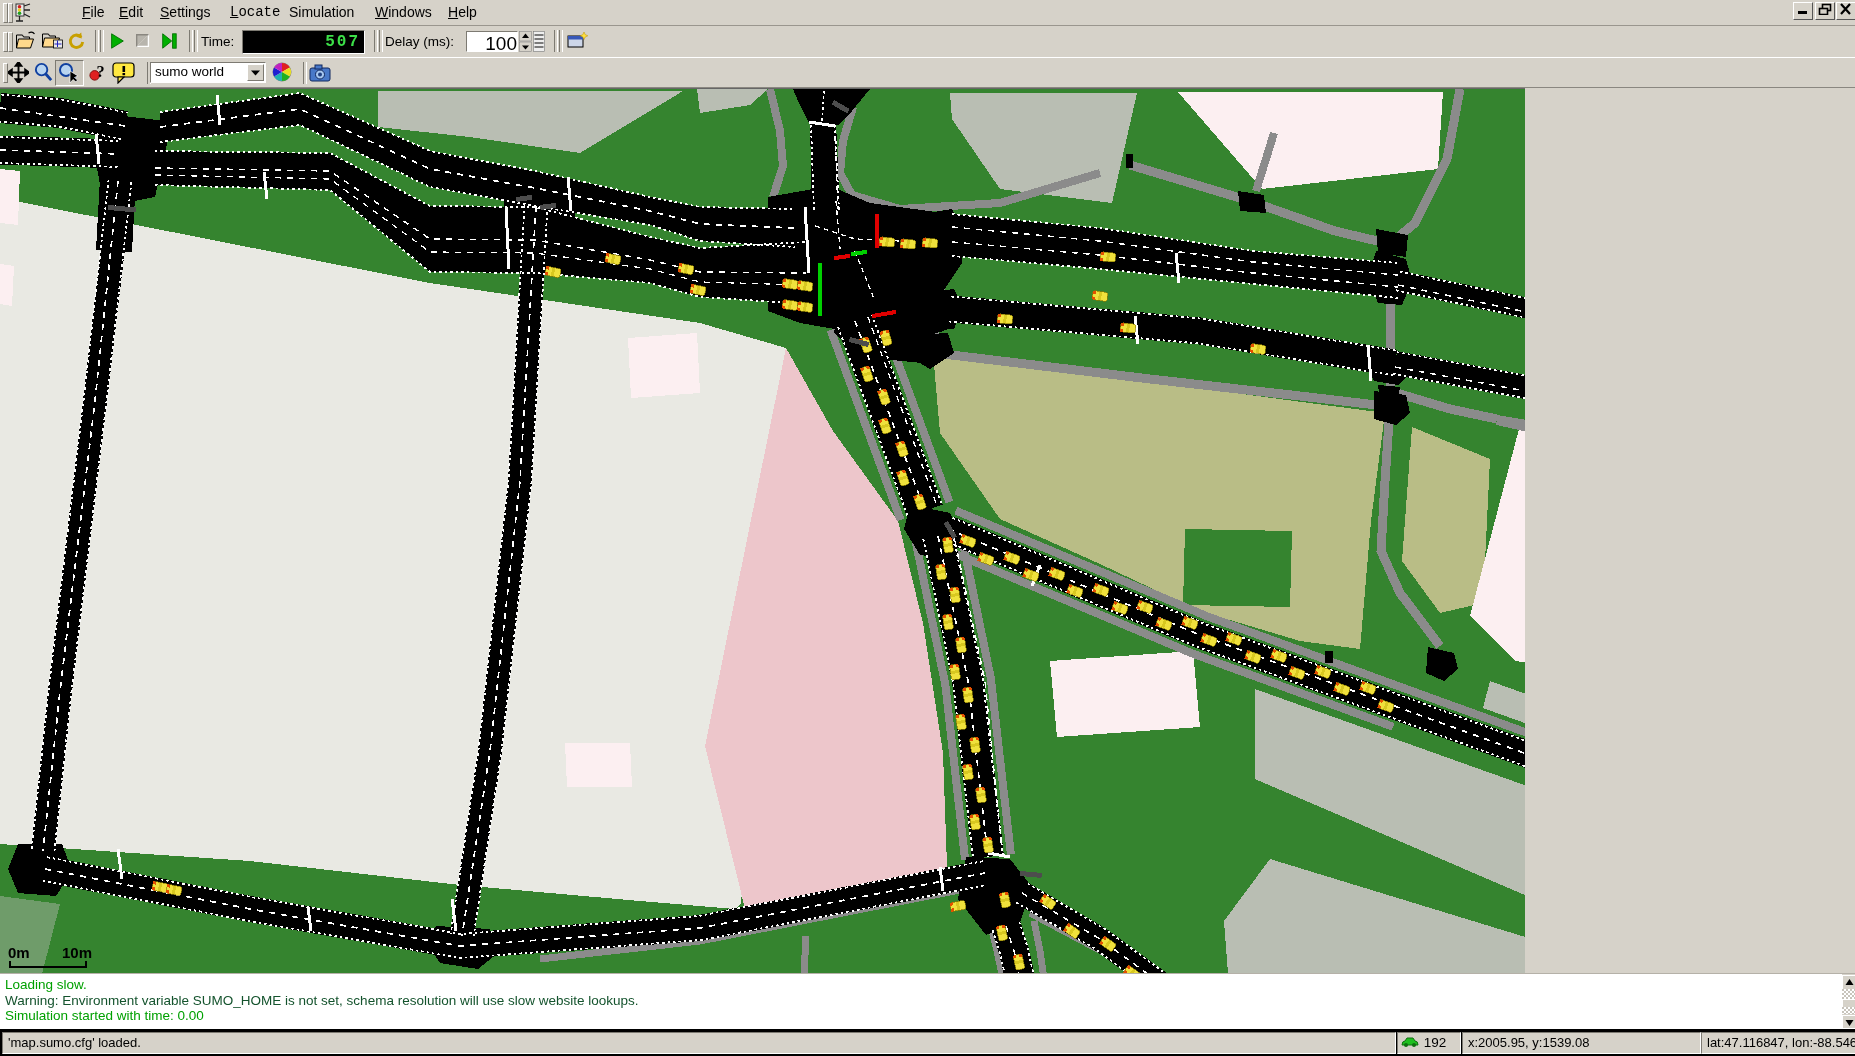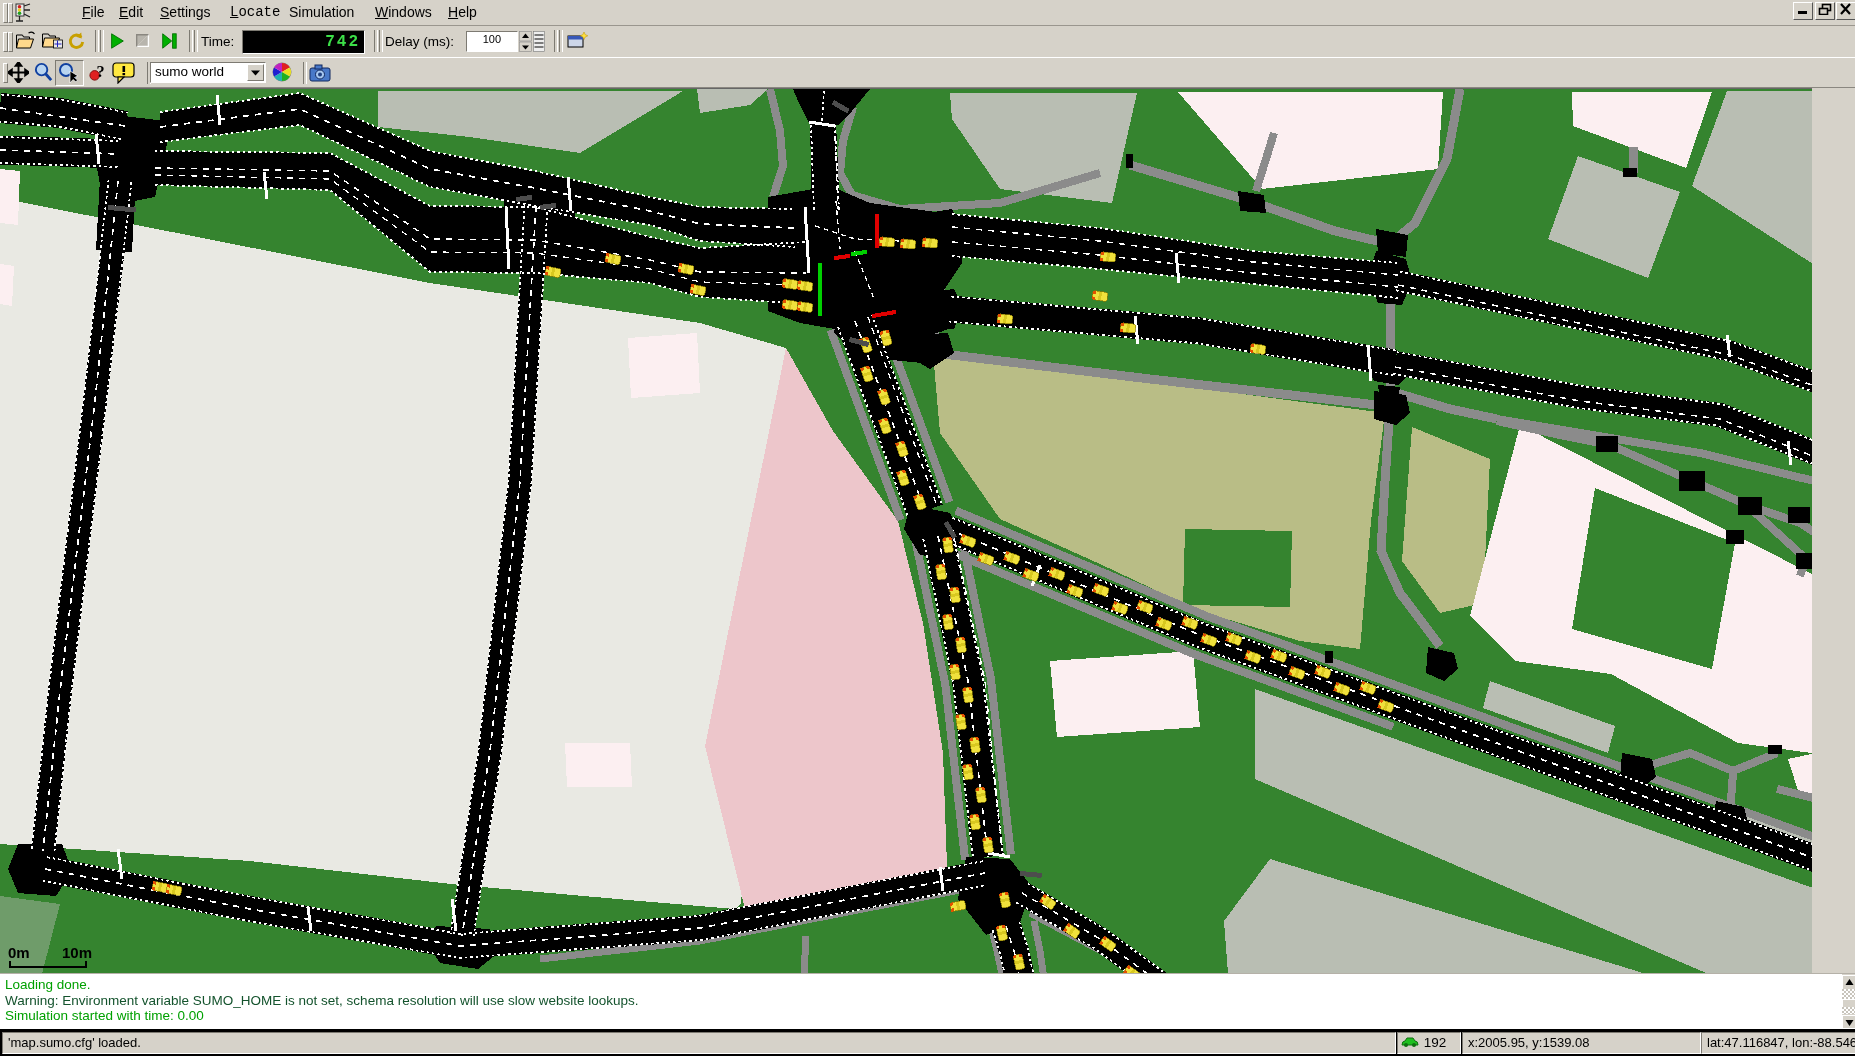--- a/index.html
+++ b/index.html
@@ -89,27 +89,27 @@
 
   <svg style="position:absolute;left:160px;top:6px;" width="18" height="18" viewBox="0 0 20 20">
       <path d="M3,2 L13,10 L3,18 Z" fill="#00b000" stroke="#007000" stroke-width="1"></path>
       <rect x="14" y="2" width="4" height="16" fill="#00b000" stroke="#007000" stroke-width="1"></rect>
     </svg>
   <span class="sep" style="position:absolute;left:186px;top:4px;"></span>
     <span class="sep" style="position:absolute;left:191px;top:4px;"></span>
   <span style="position:absolute;left:201px;top:8px;font-size:13.5px;">Time:</span>
 
   <span class="sunk" style="position:absolute;left:242px;top:4px;width:121px;height:22px;background:#000;">
-     <span style="position:absolute;right:4px;top:2px;font-family:'Liberation Mono',monospace;font-size:16px;font-weight:bold;color:#3ce048;letter-spacing:2px;">742</span>
+     <span style="position:absolute;right:4px;top:2px;font-family:'Liberation Mono',monospace;font-size:16px;font-weight:bold;color:#3ce048;letter-spacing:2px;">507</span>
   </span>
   <span class="sep" style="position:absolute;left:371px;top:4px;"></span>
     <span class="sep" style="position:absolute;left:376px;top:4px;"></span>
   <span style="position:absolute;left:385px;top:8px;font-size:13.5px;">Delay (ms):</span>
   <span class="sunk" style="position:absolute;left:466px;top:5px;width:50px;height:19px;background:#fff;">
-     <span style="position:absolute;right:16px;top:1px;font-size:11px;text-align:center;">100</span>
+     <span style="position:absolute;right:0;top:1px;font-size:19px;text-align:center;">100</span>
   </span>
   <svg style="position:absolute;left:519px;top:5px;" width="13" height="21">
       <g>
         <rect x="0.5" y="0.5" width="12" height="9.5" fill="#d6d2c9" stroke="#888" stroke-width="0.6"></rect>
         <path d="M6.5,2.5 L10,7 L3,7 Z" fill="#000"></path>
         <rect x="0.5" y="11" width="12" height="9.5" fill="#d6d2c9" stroke="#888" stroke-width="0.6"></rect>
         <path d="M6.5,18.5 L10,14.5 L3,14.5 Z" fill="#000"></path>
       </g>
     </svg>
   <svg style="position:absolute;left:533px;top:5px;" width="12" height="21">
@@ -186,21 +186,21 @@
   <span class="sep" style="position:absolute;left:300px;top:4px;"></span>
 
   <svg style="position:absolute;left:309px;top:6px;" width="22" height="18" viewBox="0 0 22 18">
       <rect x="1" y="4" width="20" height="13" rx="2" fill="#4878c8" stroke="#102860" stroke-width="1"></rect>
       <rect x="6" y="1" width="7" height="4" fill="#4878c8" stroke="#102860" stroke-width="1"></rect>
       <circle cx="11" cy="10.5" r="4.5" fill="#a8c8f0" stroke="#102860" stroke-width="1"></circle>
       <circle cx="11" cy="10.5" r="2" fill="#204080"></circle>
   </svg>
 </div>
 
-<div style="position:absolute;left:0;top:88px;width:1812px;height:885px;overflow:hidden;border-top:1px solid #666;">
+<div style="position:absolute;left:0;top:88px;width:1525px;height:885px;overflow:hidden;border-top:1px solid #666;">
 <svg width="1855" height="885" viewBox="0 88 1855 885" shape-rendering="crispEdges">
       <rect x="0" y="88" width="1855" height="885" fill="#35842f"></rect>
       <polygon points="0.0,197.0 430.0,282.0 700.0,322.0 786.0,347.0 762.0,650.0 741.0,902.0 735.0,908.0 640.0,900.0 460.0,884.0 250.0,860.0 0.0,843.0" fill="#e9e9e3"></polygon>
       <polygon points="0.0,895.0 60.0,903.0 42.0,973.0 0.0,973.0" fill="#6f9c6a"></polygon>
       <polygon points="786.0,347.0 833.0,430.0 898.0,520.0 923.0,622.0 943.0,752.0 948.0,893.0 750.0,928.0 705.0,745.0" fill="#edc6cb"></polygon>
       <polygon points="933.0,352.0 1385.0,412.0 1371.0,520.0 1360.0,648.0 1300.0,640.0 1200.0,610.0 1100.0,563.0 1000.0,518.0 940.0,432.0" fill="#b9bd86"></polygon>
       <polygon points="1185.0,528.0 1292.0,530.0 1290.0,606.0 1183.0,604.0" fill="#35842f"></polygon>
       <polygon points="1412.0,426.0 1490.0,458.0 1483.0,602.0 1440.0,612.0 1402.0,560.0" fill="#b9bd86"></polygon>
       <polygon points="378.0,90.0 683.0,90.0 580.0,152.0 470.0,136.0 378.0,126.0" fill="#b9beb3"></polygon>
       <polygon points="697.0,88.0 768.0,88.0 750.0,104.0 700.0,112.0" fill="#b9beb3"></polygon>
@@ -796,21 +796,21 @@
         <text x="8" y="957">0m</text>
         <text x="62" y="957">10m</text>
       </g>
       <path d="M10,960 L10,966 L86,966 L86,960" stroke="#000000" stroke-width="2" fill="none"></path>
       <rect x="1851" y="88" width="3" height="885" fill="#ffffff"></rect>
     </svg>
 </div>
 
 <div style="position:absolute;left:0;top:973px;width:1855px;height:55px;background:#fff;border-top:1px solid #b5b1a8;
             font-size:13.5px;line-height:15.5px;padding-top:3px;box-sizing:border-box;">
-  <div style="color:#00a000;margin-left:5px;">Loading done.</div>
+  <div style="color:#00a000;margin-left:5px;">Loading slow.</div>
   <div style="color:#14532d;margin-left:5px;">Warning: Environment variable SUMO_HOME is not set, schema resolution will use slow website lookups.</div>
   <div style="color:#00a000;margin-left:5px;">Simulation started with time: 0.00</div>
 
   <div style="position:absolute;right:0;top:0;width:13px;height:55px;background:#d6d2c9;">
     <div class="raise" style="position:absolute;top:1px;left:0;width:13px;height:13px;background:#d6d2c9;"><svg width="13" height="13">
           <path d="M6.5,3 L10.5,9 L2.5,9 Z" fill="#000"></path>
         </svg></div>
     <div style="position:absolute;top:15px;left:0;width:13px;height:10px;background:repeating-conic-gradient(#fff 0% 25%, #c8c4bb 0% 50%) 0 0/4px 4px;"></div>
     <div class="raise" style="position:absolute;top:25px;left:0;width:13px;height:8px;background:#d6d2c9;"></div>
     <div style="position:absolute;top:33px;left:0;width:13px;height:7px;background:repeating-conic-gradient(#fff 0% 25%, #c8c4bb 0% 50%) 0 0/4px 4px;"></div>

